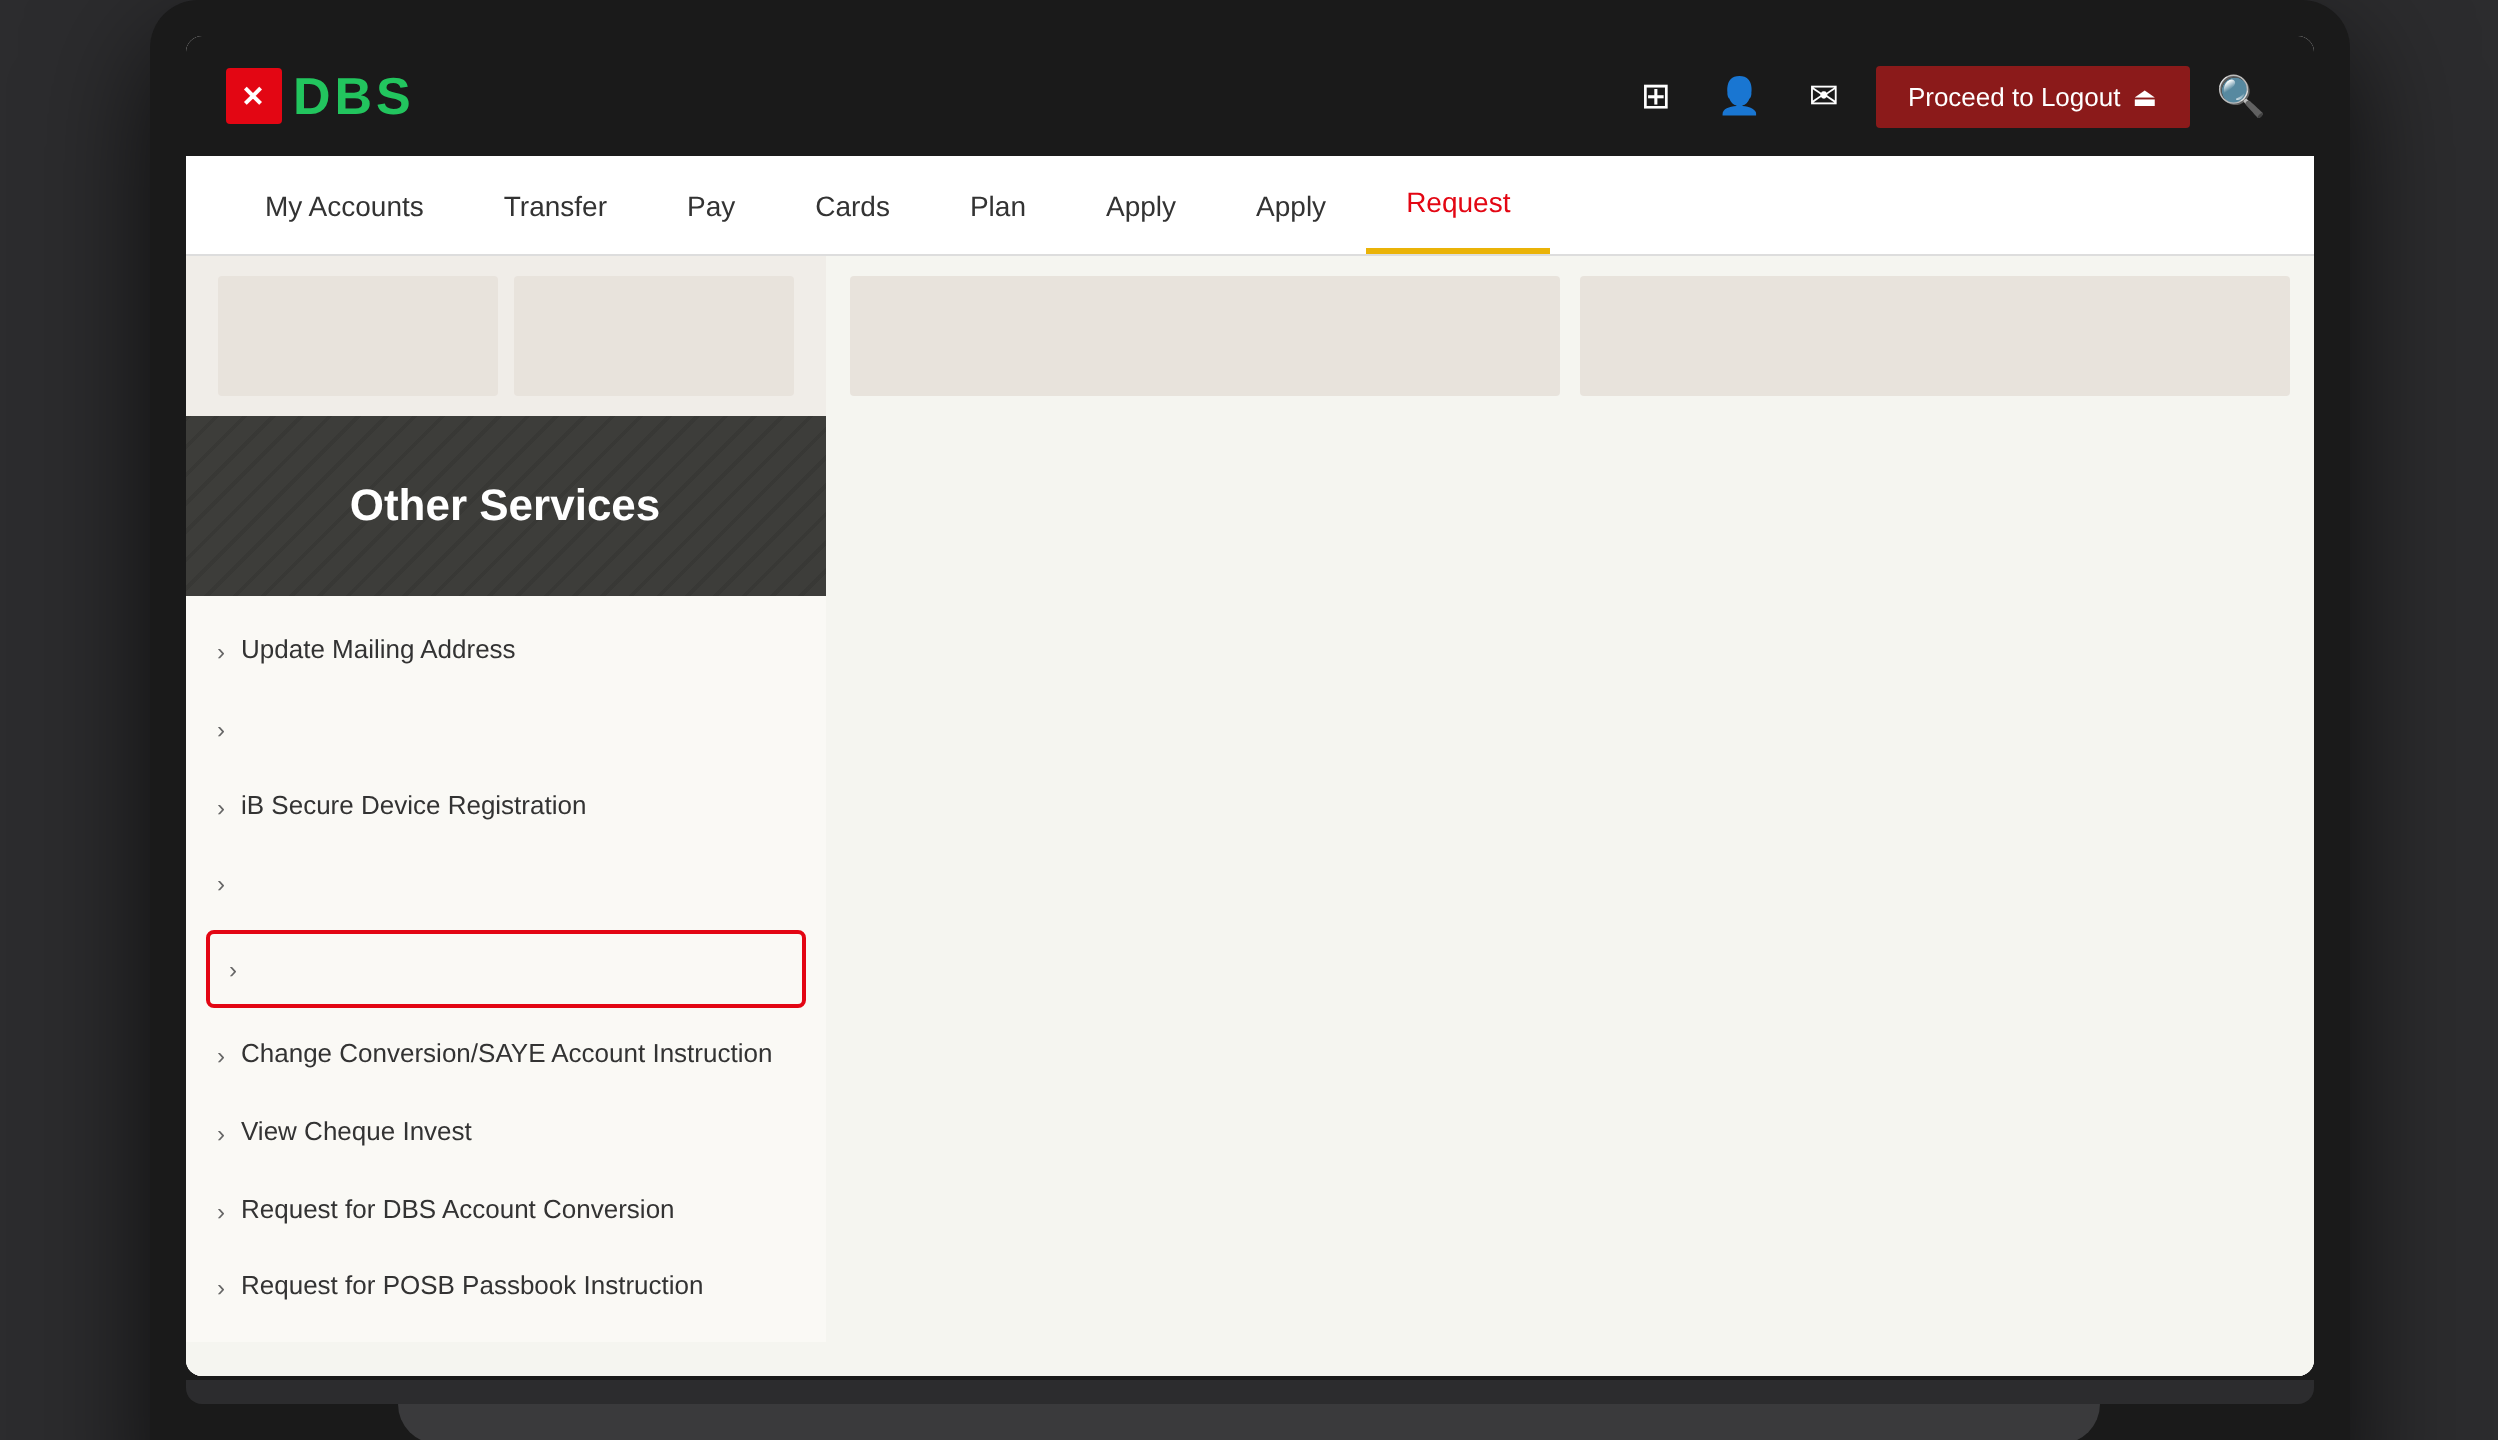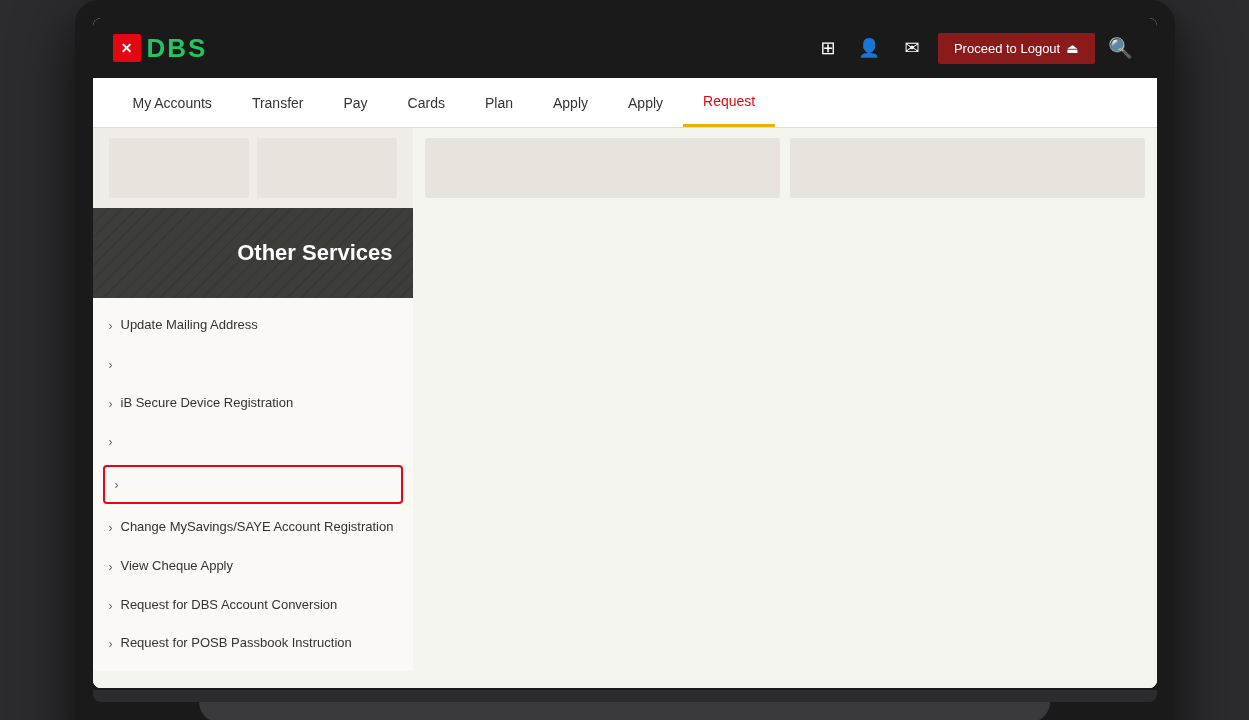--- a/index.html
+++ b/index.html
@@ -138,21 +138,21 @@
       border-radius: 2px;
       margin: 0 4px;
     }
     
     .other-services-header {
       background: #3d3d3a;
       margin: 0 0 0 0;
       padding: 30px 20px;
       display: flex;
       align-items: center;
-      justify-content: flex-end;
+      justify-content: center;
       position: relative;
       min-height: 90px;
     }
     .other-services-bg {
       position: absolute;
       left: 0; top: 0; right: 0; bottom: 0;
       background: repeating-linear-gradient(
         -45deg,
         transparent,
         transparent 8px,
@@ -290,25 +290,25 @@
             <span>iB Secure Device Registration</span>
           </div>
           <div class="menu-item">
             <span class="chevron">›</span>
           </div>
           <div class="menu-item highlighted">
             <span class="chevron">›</span>
           </div>
           <div class="menu-item">
             <span class="chevron">›</span>
-            <span>Change MySavings/SAYE Account Registration</span>
-          </div>
-          <div class="menu-item">
-            <span class="chevron">›</span>
-            <span>View Cheque Apply</span>
+            <span>Change Conversion/SAYE Account Instruction</span>
+          </div>
+          <div class="menu-item">
+            <span class="chevron">›</span>
+            <span>View Cheque Invest</span>
           </div>
           <div class="menu-item">
             <span class="chevron">›</span>
             <span>Request for DBS Account Conversion</span>
           </div>
           <div class="menu-item">
             <span class="chevron">›</span>
             <span>Request for POSB Passbook Instruction</span>
           </div>
         </div>

